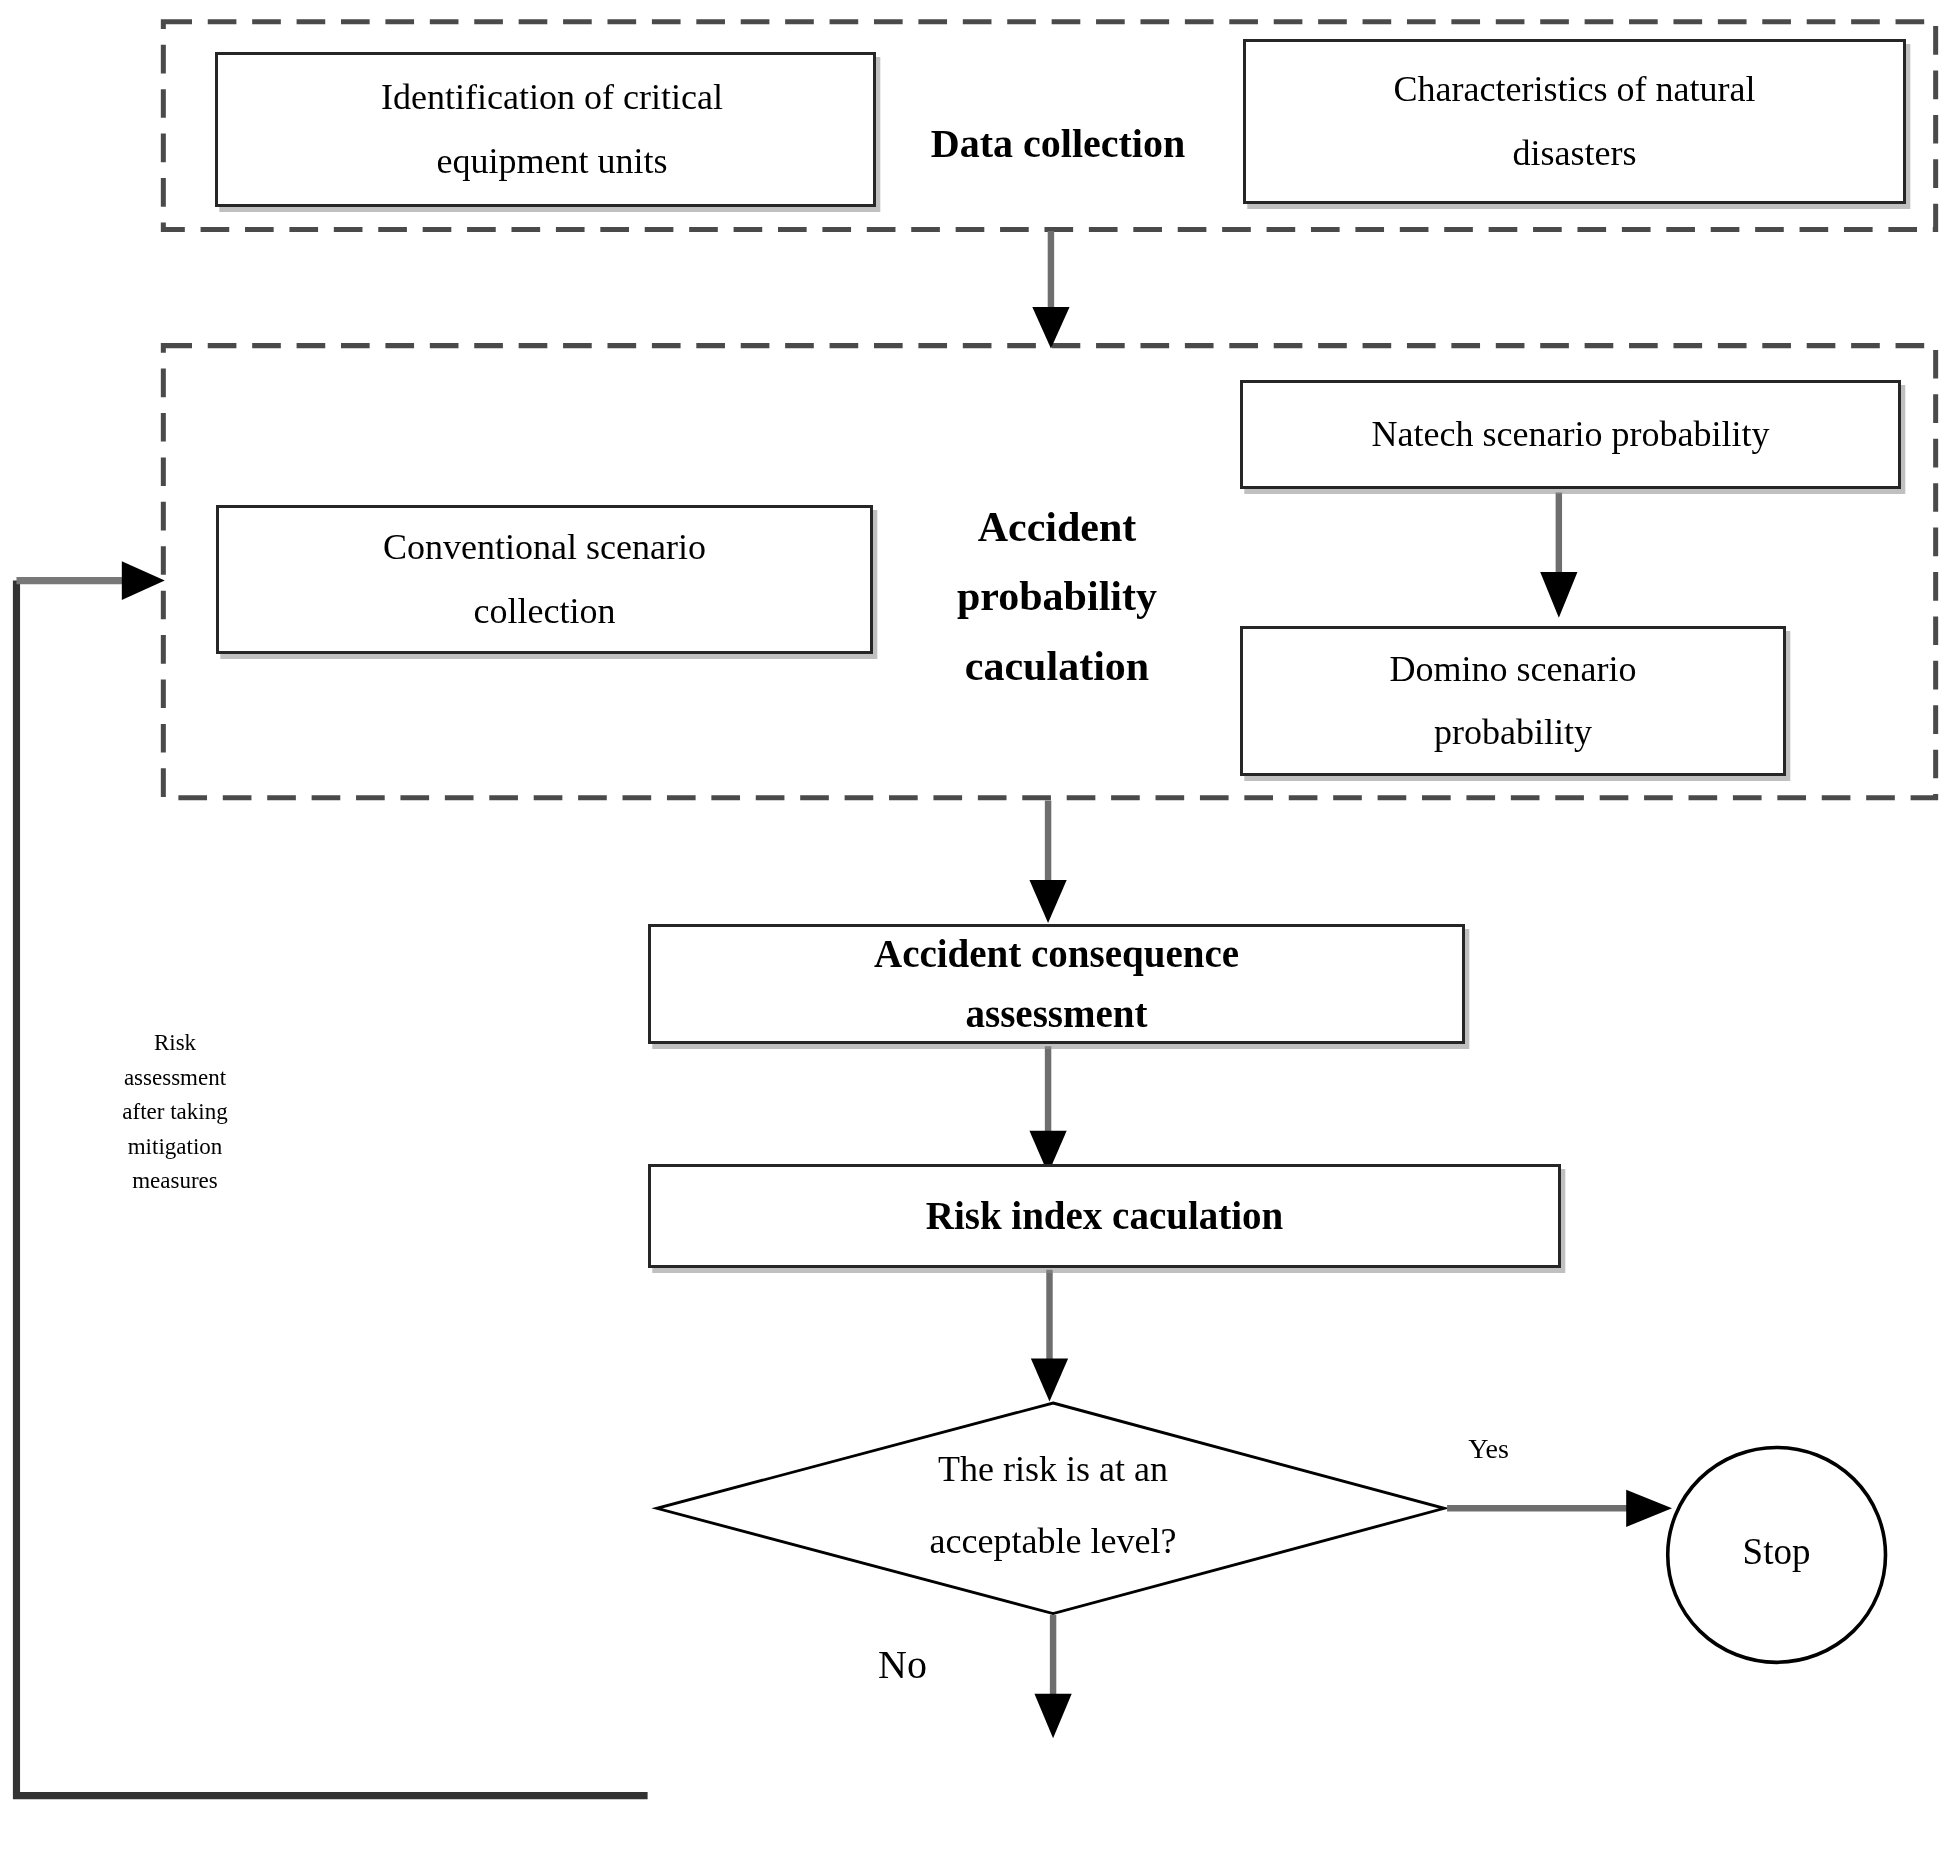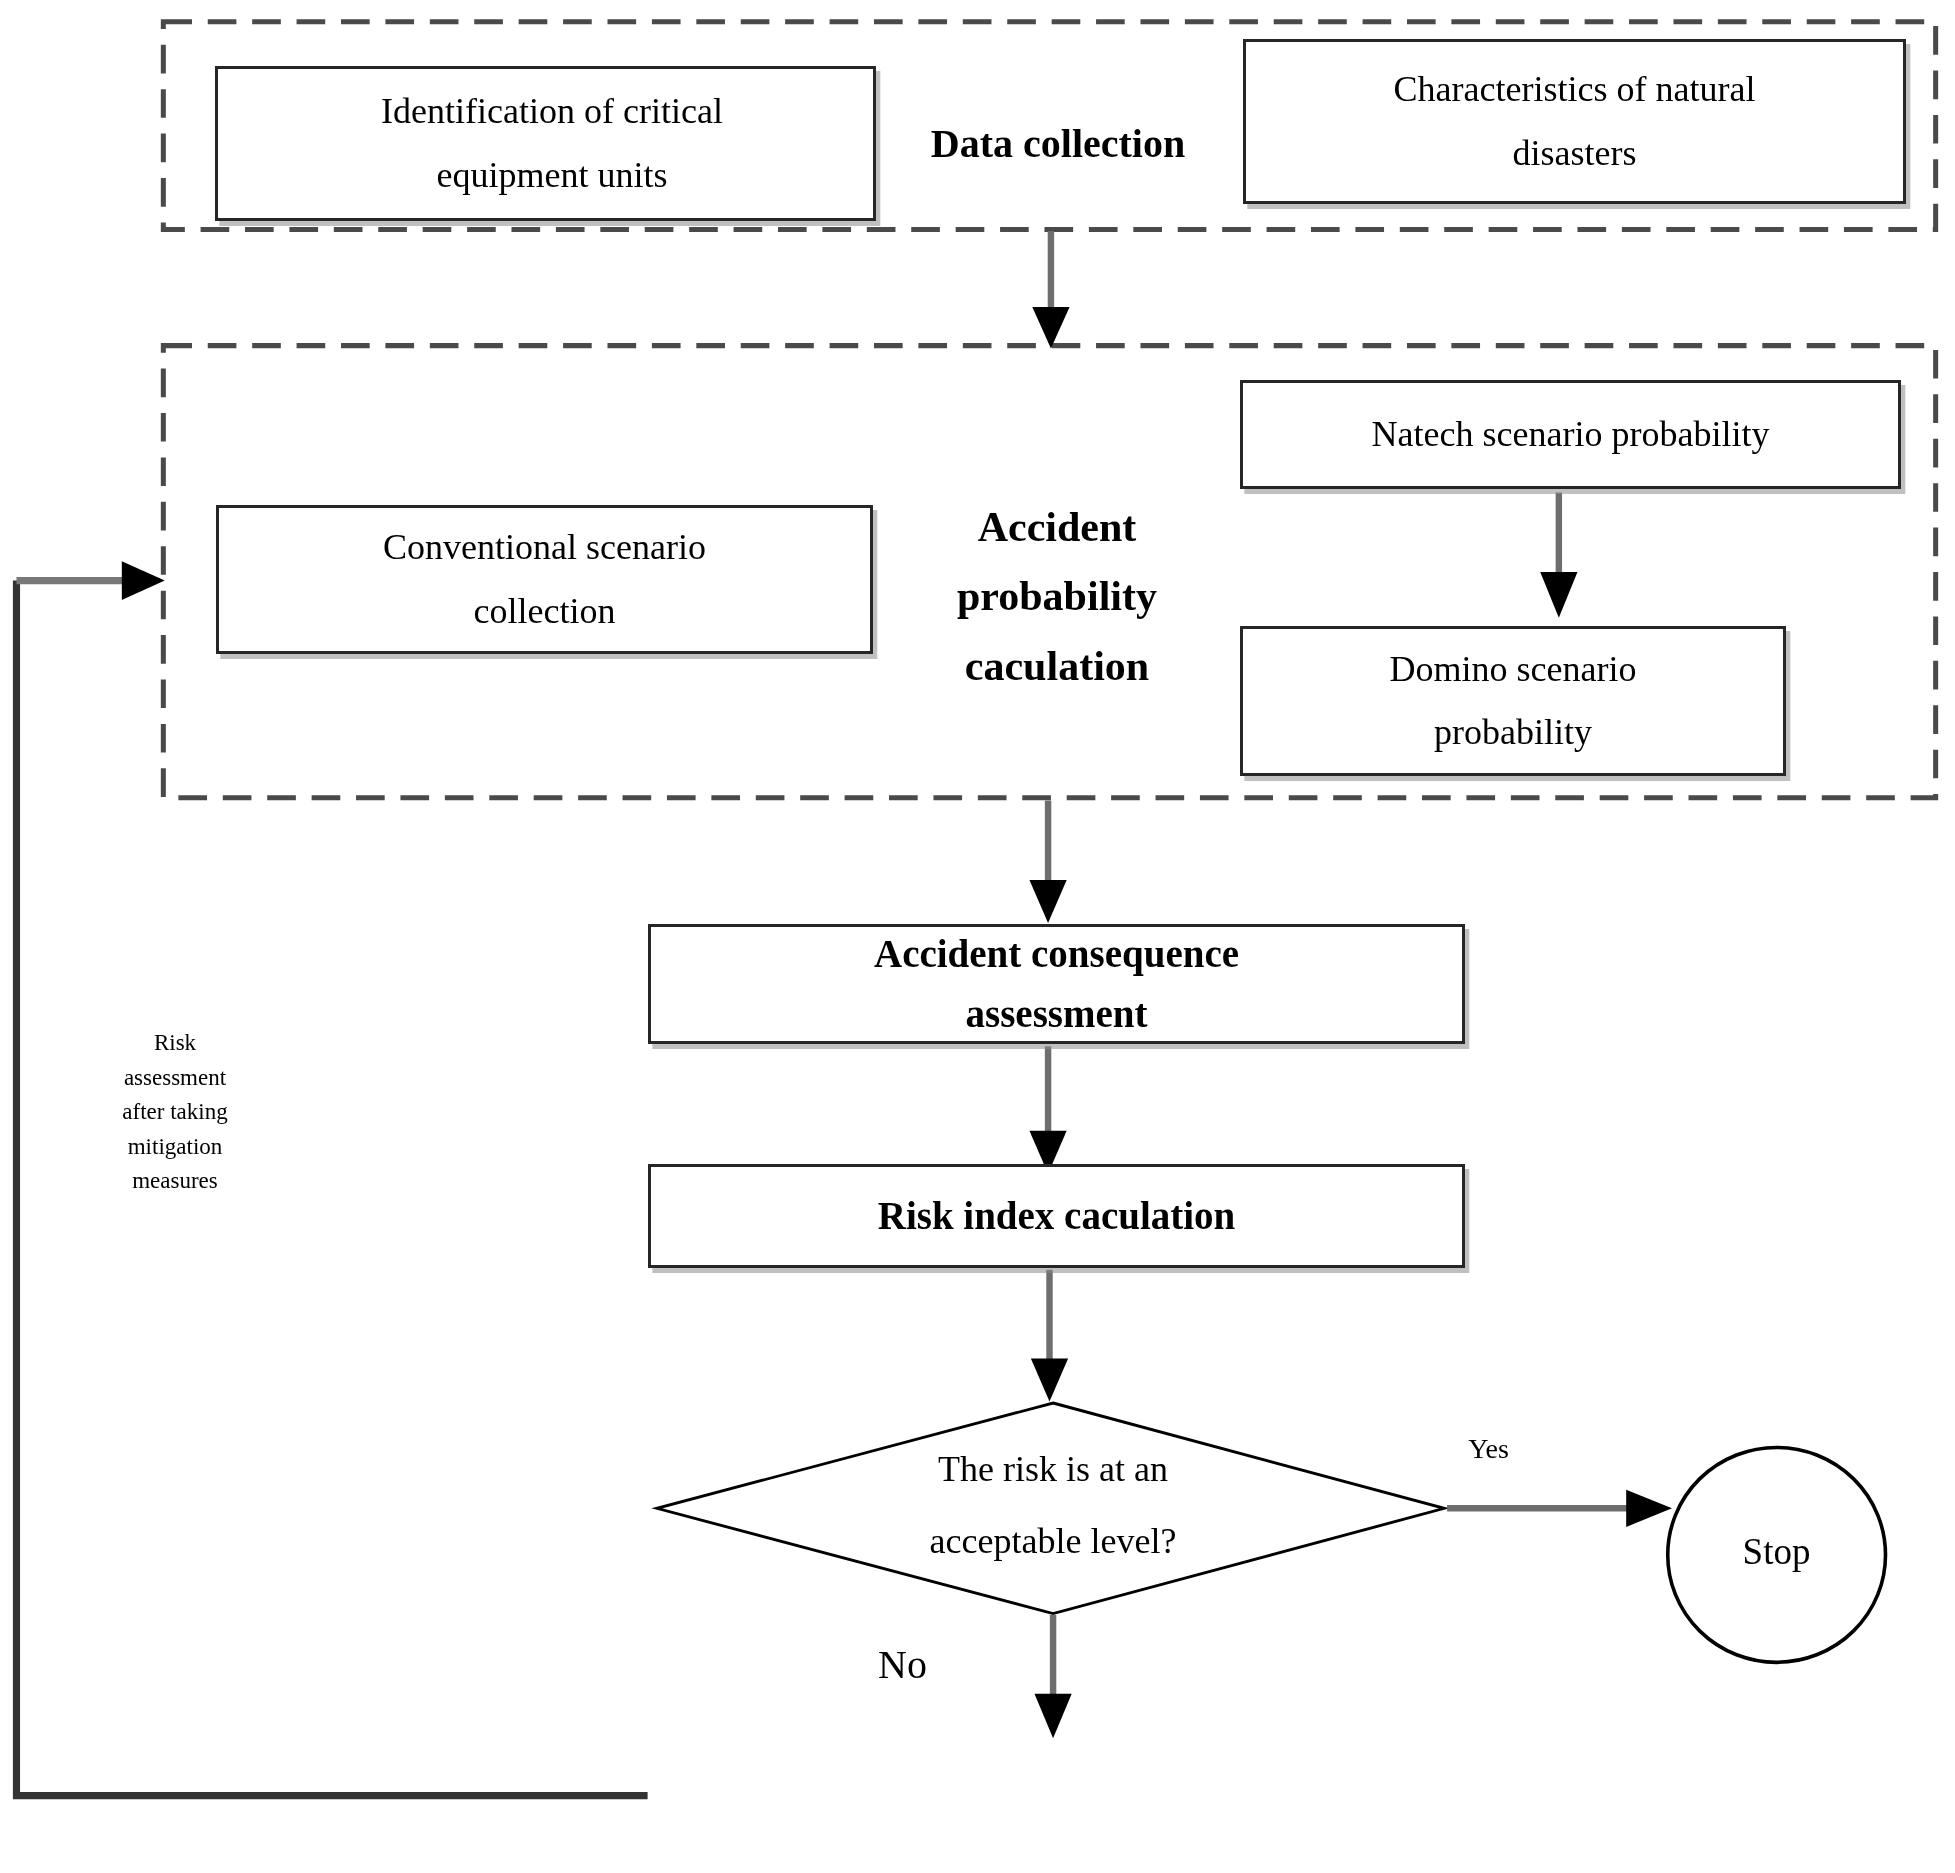--- a/index.html
+++ b/index.html
@@ -22,30 +22,30 @@
     box-sizing:border-box;
     z-index:2;
   }
   .lbl{white-space:pre-line;}
   .boxtext{font-size:36px;line-height:1.76;}
   .floating{
     position:absolute;text-align:center;z-index:3;
   }
   .bold{font-weight:bold;}
   
-  #identification-box{left:215px;top:66px;width:661px;height:155px;padding-left:13px;}
+  #identification-box{left:215px;top:52px;width:661px;height:155px;padding-left:13px;}
   #characteristics-box{left:1243px;top:39px;width:663px;height:165px;}
   #data-collection-label{left:879px;top:120px;width:358px;font-size:40px;}
   #conventional-box{left:216px;top:505px;width:657px;height:149px;}
   #natech-box{left:1240px;top:380px;width:661px;height:109px;}
   #domino-box{left:1240px;top:626px;width:546px;height:150px;}
   #probability-label{left:878px;top:493px;width:358px;font-size:42px;line-height:1.65;}
   #consequence-box{left:648px;top:924px;width:817px;height:120px;}
   #consequence-box .boxtext{font-size:39px;line-height:1.55;font-weight:bold;}
-  #risk-index-box{left:648px;top:1164px;width:817px;height:104px;align-items:center;}
+  #risk-index-box{left:648px;top:1164px;width:913px;height:104px;align-items:center;}
   #risk-index-box .boxtext{font-size:39px;font-weight:bold;}
   #decision-label{left:802px;top:1433px;width:502px;font-size:36px;line-height:2.0;}
   #yes-label{left:1431px;top:1433px;width:115px;font-size:28px;}
   #no-label{left:845px;top:1641px;width:115px;font-size:40px;}
   #stop-label{left:1705px;top:1530px;width:143px;font-size:37px;}
   #mitigation-box{left:648px;top:1740px;width:818px;height:114px;}
   #mitigation-box .boxtext{font-size:43px;font-weight:bold;}
   #feedback-label{left:39px;top:1026px;width:272px;font-size:23px;line-height:1.5;}
 </style>
 </head>

